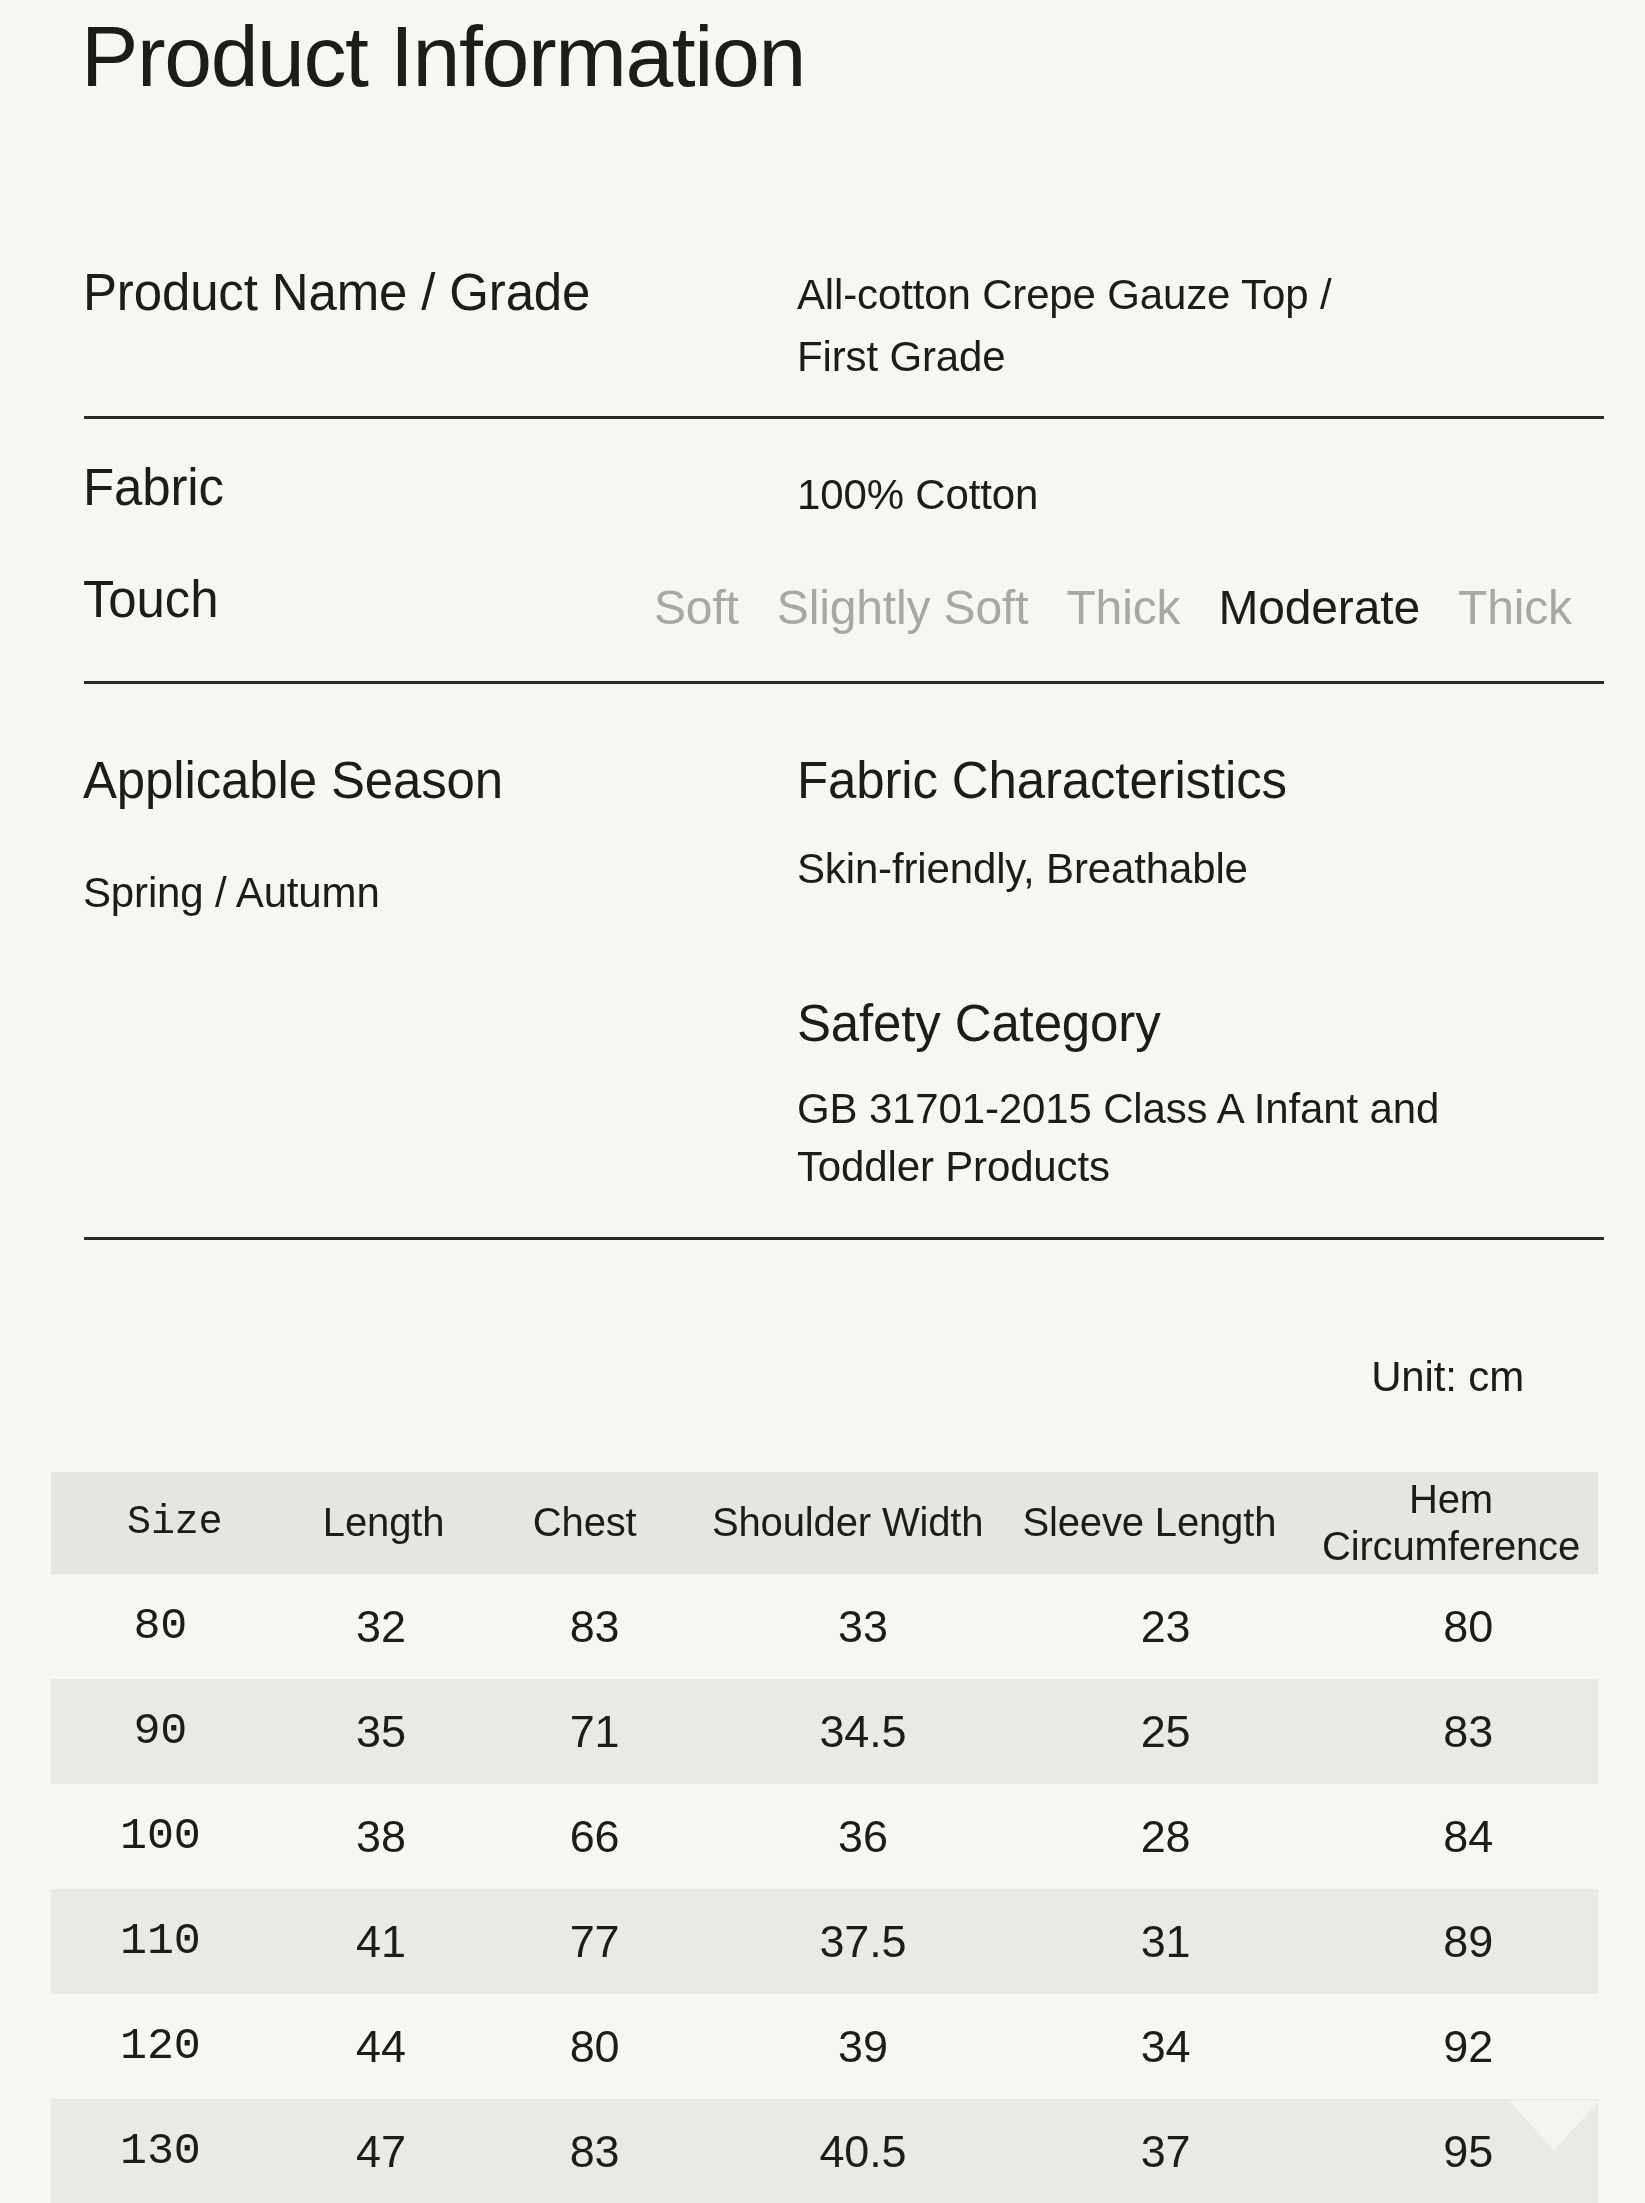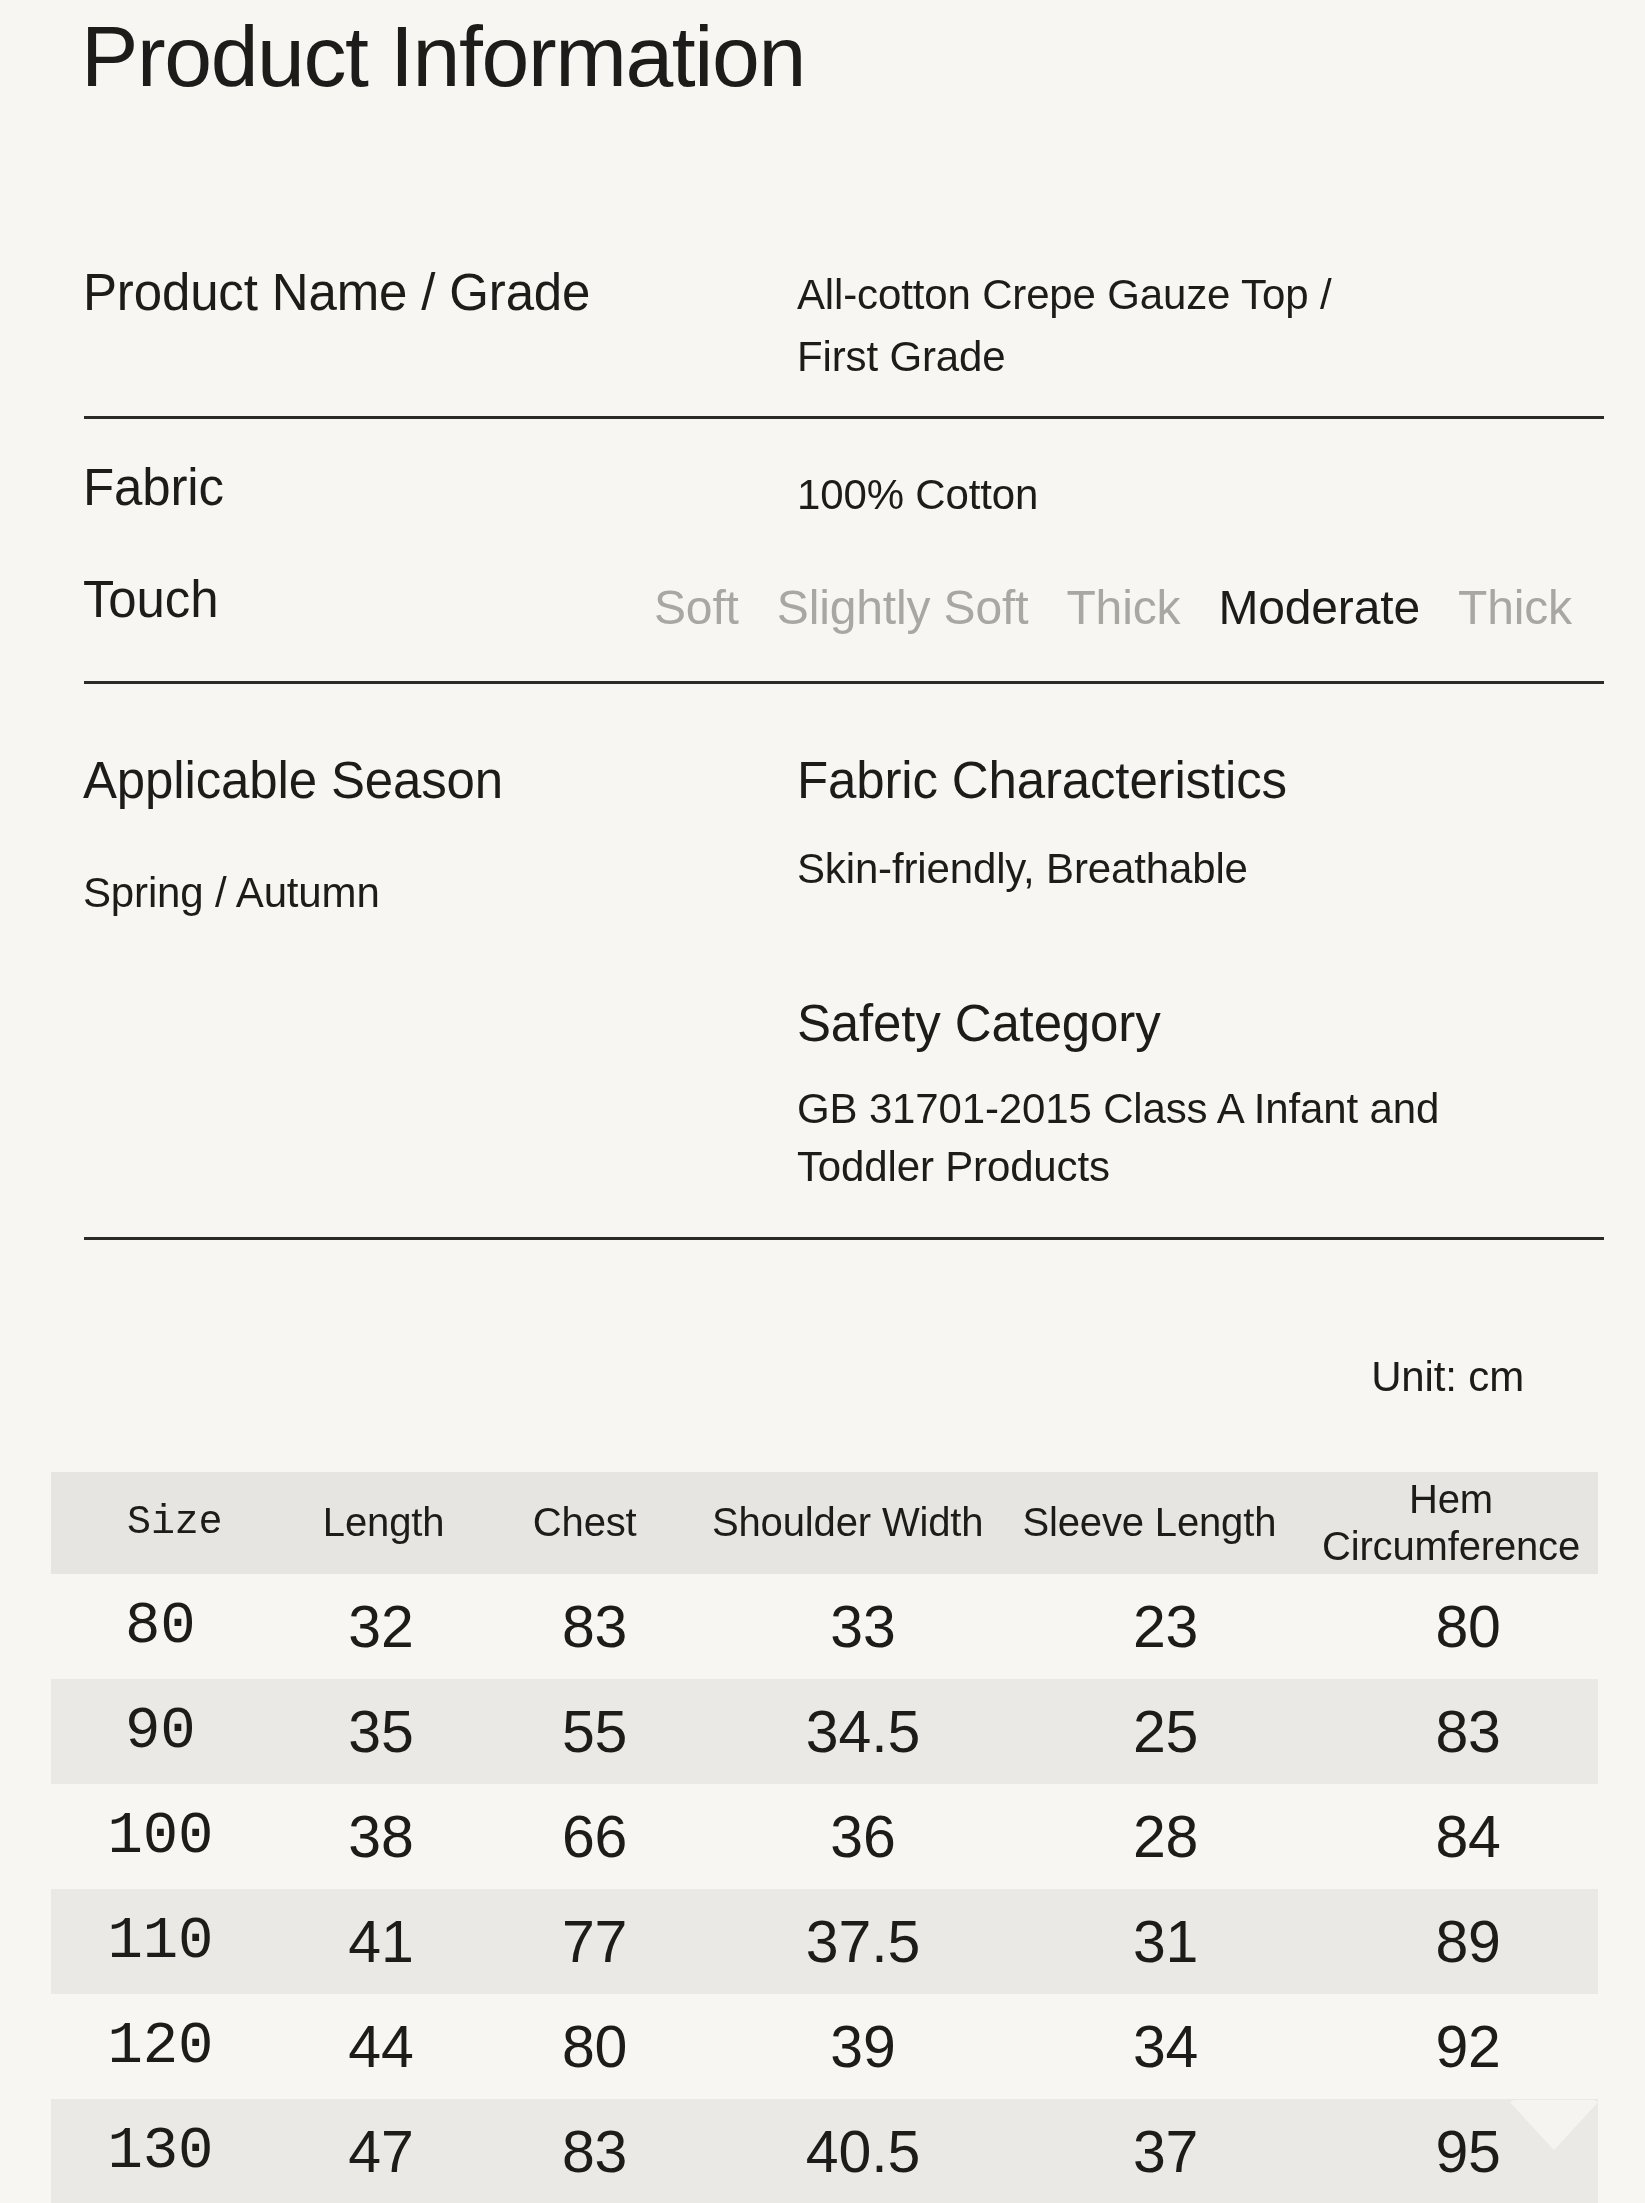--- a/index.html
+++ b/index.html
@@ -93,21 +93,21 @@
     align-items: center;
   }
   .size-table .thead {
     height: 102px;
     background: var(--table-header-bg, #e7e5e1);
     font-size: 40px;
     line-height: 1.18;
   }
   .size-table .tbody-row {
     height: 105px;
-    font-size: 59px;
+    font-size: 45px;
     gap: 36px;
   }
   .size-table .tbody-row.stripe {
     background: var(--table-stripe-bg, #ebe9e5);
   }
   .size-table .td {
     text-align: center;
     color: var(--text, #1f1e1c);
   }
   .c0 { width: 16%; font-family: Liberation Mono, monospace; }
@@ -186,21 +186,21 @@
       <div class="td c1">32</div>
       <div class="td c2">83</div>
       <div class="td c3">33</div>
       <div class="td c4">23</div>
       <div class="td c5">80</div>
     </div>
 
     <div class="tr tbody-row stripe">
       <div class="td c0">90</div>
       <div class="td c1">35</div>
-      <div class="td c2">55</div>
+      <div class="td c2">71</div>
       <div class="td c3">34.5</div>
       <div class="td c4">25</div>
       <div class="td c5">83</div>
     </div>
 
     <div class="tr tbody-row">
       <div class="td c0">100</div>
       <div class="td c1">38</div>
       <div class="td c2">66</div>
       <div class="td c3">36</div>

